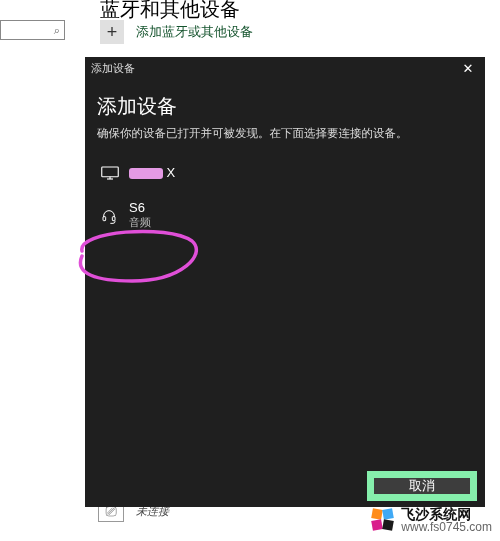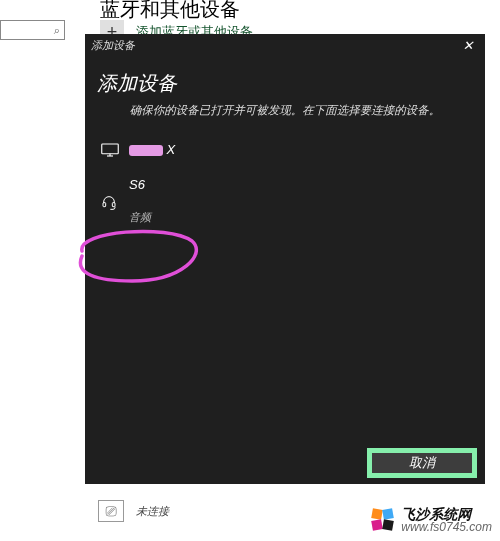--- a/index.html
+++ b/index.html
@@ -56,28 +56,27 @@
       justify-content: center;
       font-size: 18px;
       color: #333;
     }
     .add-label {
       font-size: 13px;
       color: #14532d;
     }
     .dialog {
       position: absolute;
-      top: 34px;
+      top: 57px;
       left: 85px;
       width: 400px;
       height: 450px;
       background: #1f1f1f;
       display: flex;
       flex-direction: column;
-      font-style: italic;
     }
     .dialog-titlebar {
       height: 22px;
       display: flex;
       align-items: center;
       justify-content: space-between;
       padding: 0 6px;
     }
     .dialog-titlebar-text {
       font-size: 11px;
@@ -101,21 +100,20 @@
     .dialog-heading {
       font-size: 20px;
       font-weight: 300;
       color: #fff;
       margin-bottom: 6px;
     }
     .dialog-sub {
       font-size: 11.5px;
       color: #ddd;
       margin-bottom: 14px;
-      text-align: center;
     }
     .device-list {
       margin-left: -12px;
       margin-right: -12px;
     }
     .device-item {
       display: flex;
       align-items: center;
       gap: 10px;
       padding: 10px 16px;
@@ -131,39 +129,39 @@
     }
     .device-icon svg { display: block; }
     .device-text { display: flex; flex-direction: column; }
     .device-name {
       font-size: 13px;
       color: #fff;
     }
     .device-sub {
       font-size: 11px;
       color: #bbb;
-      margin-top: 18px;
+      margin-top: 0;
     }
     .redact {
       display: inline-block;
       background: #e49ae4;
       color: transparent;
       border-radius: 3px;
       height: 11px;
       vertical-align: middle;
     }
     .redact.light { background: #f5cef5; }
     .cancel-btn {
       position: absolute;
       bottom: 6px;
       right: 8px;
       width: 110px;
       height: 30px;
       background: #3d3d3d;
-      border: 5px solid #86efac;
+      border: 7px solid #86efac;
       color: #fff;
       font-size: 13px;
       display: flex;
       align-items: center;
       justify-content: center;
       cursor: pointer;
     }
     .ellipse-anno {
       position: absolute;
       top: 226px;
@@ -195,21 +193,20 @@
       color: #444;
       font-style: italic;
     }
     .watermark {
       position: absolute;
       bottom: 8px;
       right: 8px;
       display: flex;
       align-items: center;
       gap: 6px;
-      font-style: italic;
     }
     .wm-logo {
       width: 24px;
       height: 24px;
       position: relative;
     }
     .wm-logo-piece {
       position: absolute;
       width: 10px;
       height: 10px;

